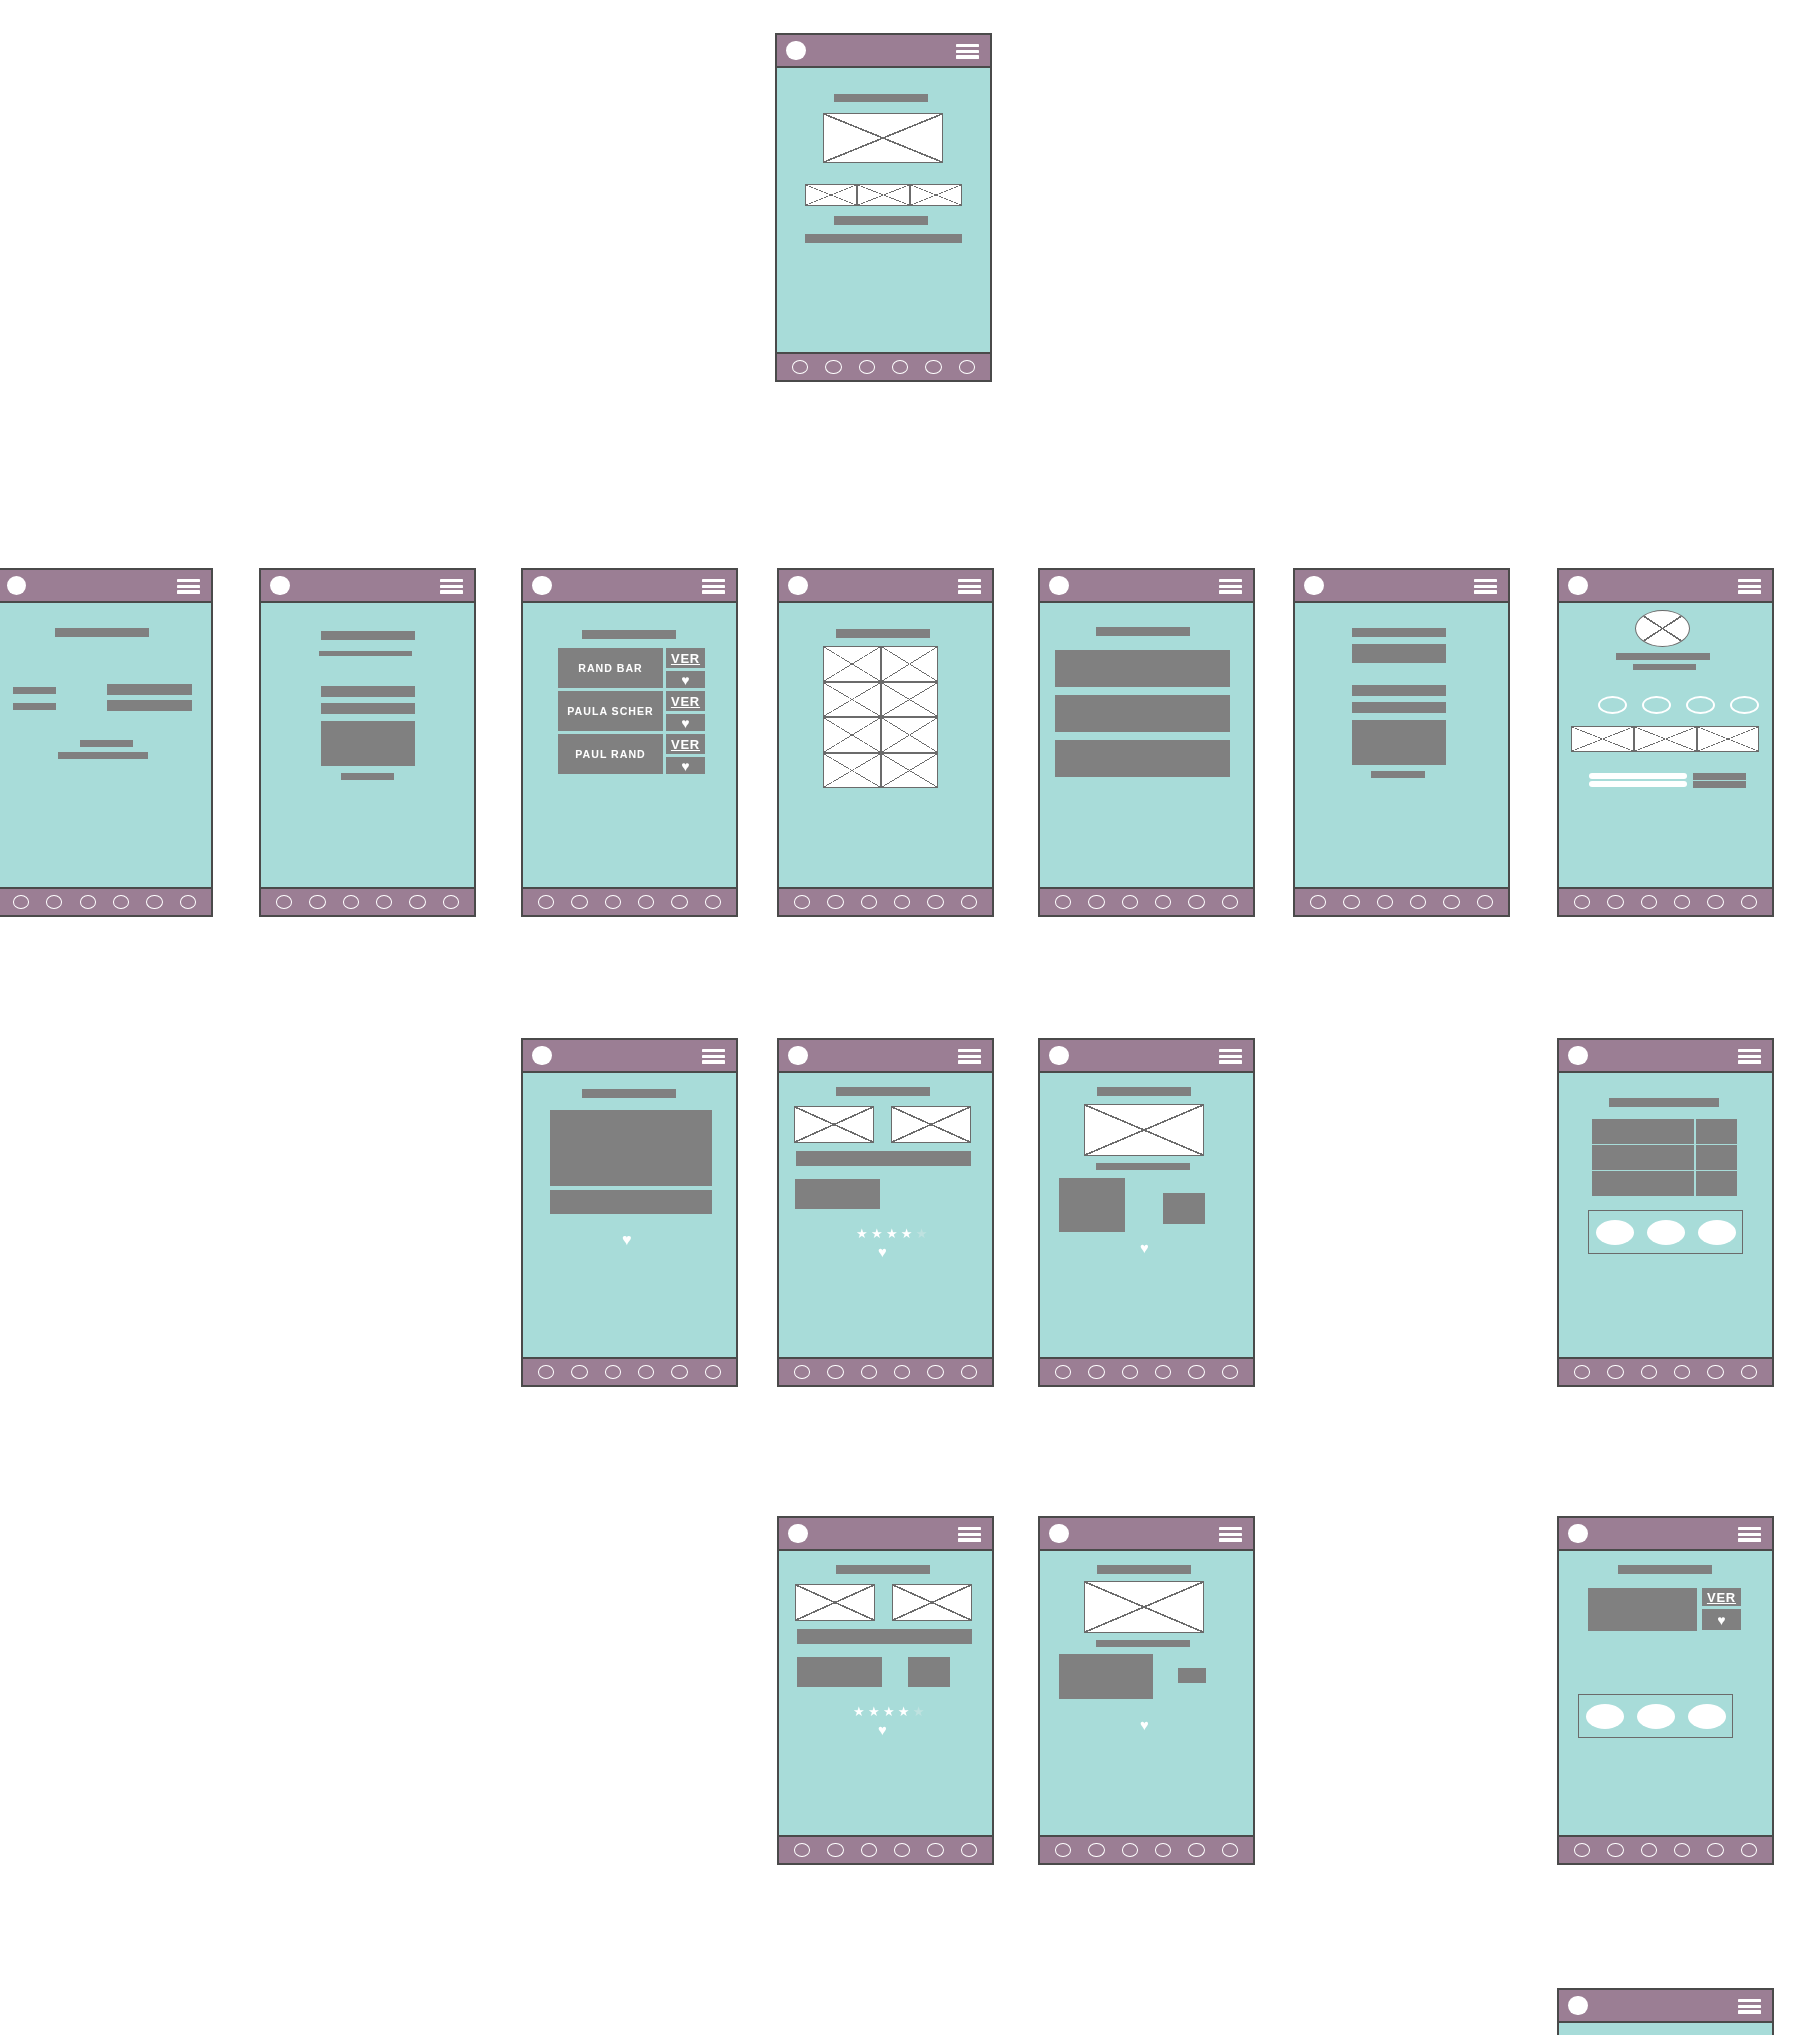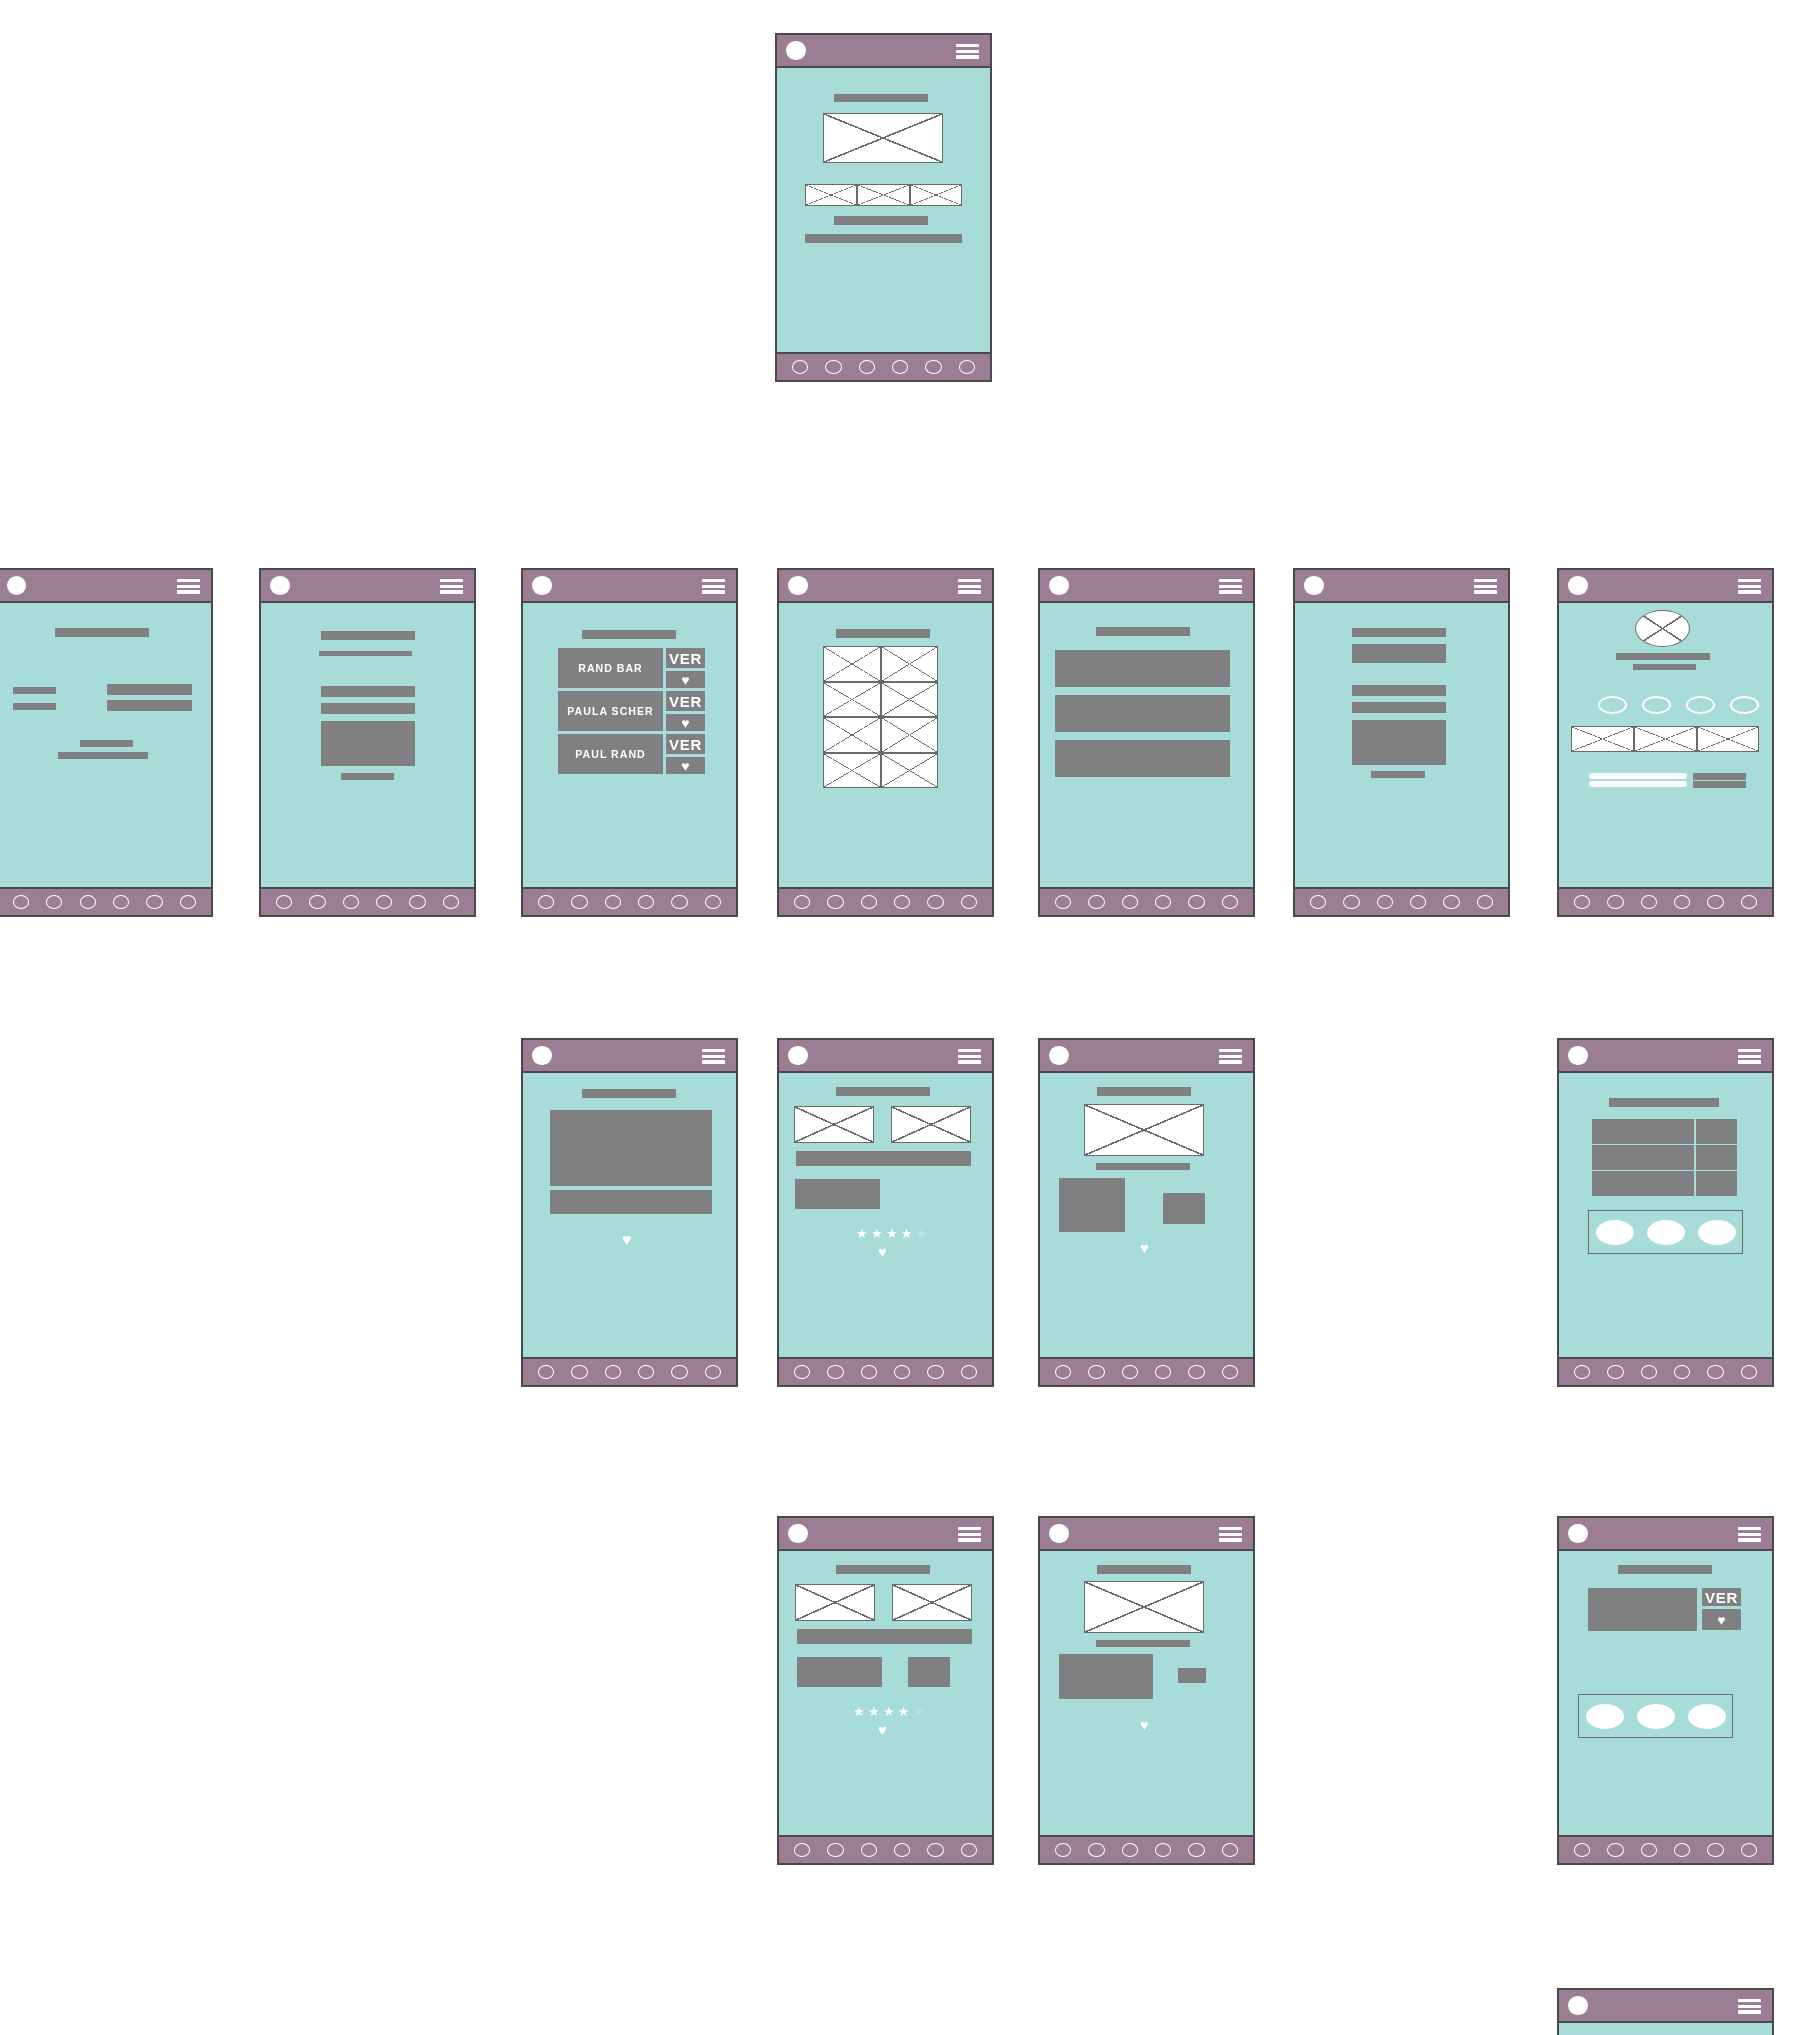--- a/index.html
+++ b/index.html
@@ -25,21 +25,21 @@
   .ph.thin::before{background:linear-gradient(to top right,transparent calc(50% - 0.4px),#6b6b6b calc(50% - 0.4px),#6b6b6b calc(50% + 0.4px),transparent calc(50% + 0.4px));}
   .ph.thin::after{background:linear-gradient(to bottom right,transparent calc(50% - 0.4px),#6b6b6b calc(50% - 0.4px),#6b6b6b calc(50% + 0.4px),transparent calc(50% + 0.4px));}
   .phrow{position:absolute;display:flex;}
   .phrow > .ph{position:relative;flex:1 1 0;border-width:0.8px;}
   .phgrid{position:absolute;display:grid;}
   .phgrid > .ph{position:relative;border-width:0.8px;}
 
   .card{position:absolute;background:#808080;display:flex;align-items:center;justify-content:center;}
   .card span{color:#ffffff;font-size:10.6px;letter-spacing:1px;font-weight:bold;font-family:"Liberation Sans",sans-serif;white-space:nowrap;}
   .verbtn{position:absolute;background:#808080;display:flex;align-items:center;justify-content:center;}
-  .verbtn span{color:#ffffff;font-size:15px;letter-spacing:0.8px;font-weight:bold;}
+  .verbtn span{color:#ffffff;font-size:13px;letter-spacing:0.8px;font-weight:bold;text-decoration:underline;}
   .heartbtn{position:absolute;background:#808080;display:flex;align-items:center;justify-content:center;}
   .heart{color:#ffffff;line-height:1;}
   .stars{position:absolute;display:flex;gap:3.3px;color:#ffffff;line-height:1;}
   .stars .dim{color:#bfe2e0;}
   .ellipse{position:absolute;background:#ffffff;border-radius:50%;}
   .ring{position:absolute;box-sizing:border-box;border:2.4px solid #ffffff;border-radius:50%;}
   .ph.oval{border-radius:50%;overflow:hidden;}
   .boxed{position:absolute;box-sizing:border-box;border:1.2px solid #6b6b6b;display:flex;align-items:center;justify-content:space-around;}
   .boxed .ellipse{position:relative;}
   .wline{position:absolute;background:#ffffff;border-radius:4.9px;}

